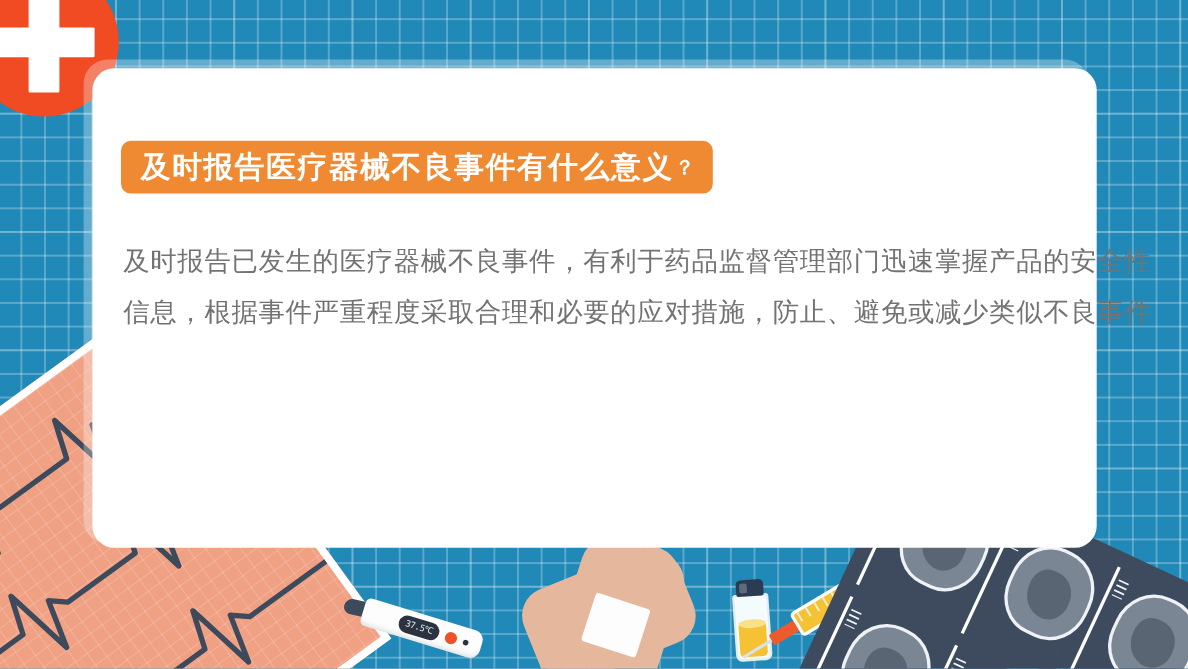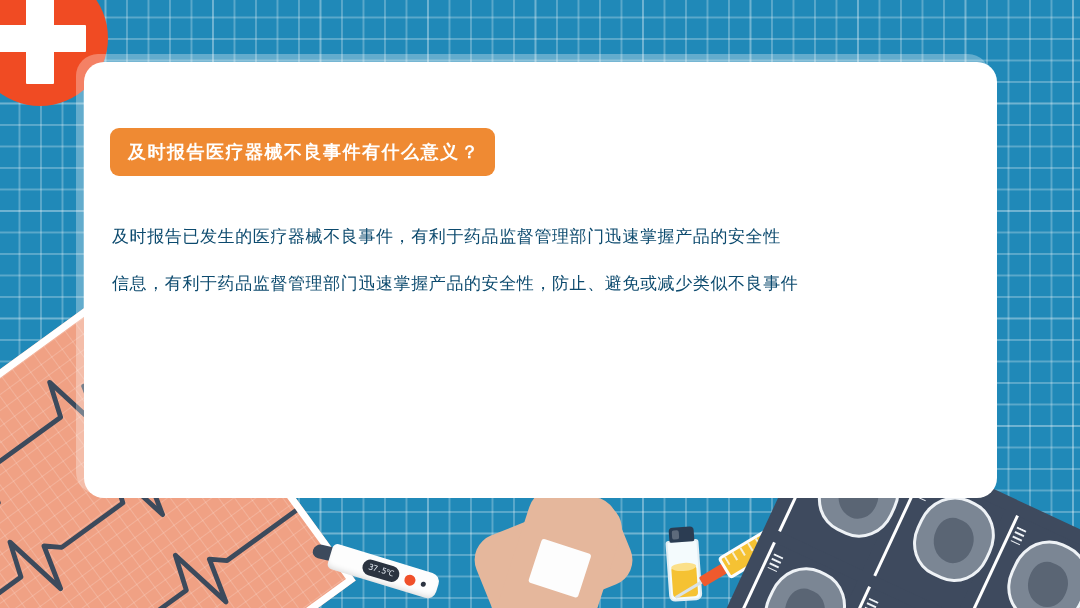--- a/index.html
+++ b/index.html
@@ -337,46 +337,45 @@
     height: 48px;
     padding: 0 16px 0 18px;
     background: #ef8a33;
     border-radius: 9px;
     display: flex;
     align-items: center;
     white-space: nowrap;
   }
   .title-text {
     color: #ffffff;
-    font-size: 18px;
+    font-size: 27px;
     font-weight: bold;
     letter-spacing: 1.5px;
     line-height: 1;
   }
   .title-qmark {
     color: #ffffff;
     font-size: 18px;
     font-weight: bold;
     margin-left: 1px;
     line-height: 1;
     align-self: center;
   }
 
   .body-text {
     position: absolute;
     left: 28px; top: 152px;
     width: 866px;
   }
   .body-line {
-    color: #0c4a6e;
-    font-size: 17px;
+    color: #737373;
+    font-size: 24px;
     line-height: 47px;
     letter-spacing: 0.6px;
     white-space: nowrap;
-    font-family: Liberation Mono, monospace;
   }
 </style>
 </head>
 <body>
 
 <div id="stage">
 
   <div class="bg-grid"></div>
   <div class="bg-grid-major"></div>
 
@@ -468,18 +467,18 @@
   <div class="card-glow"></div>
   <div class="card">
 
     <div class="title-pill">
       <span class="title-text">及时报告医疗器械不良事件有什么意义</span>
       <span class="title-qmark">？</span>
     </div>
 
     <div class="body-text">
       <div class="body-line">及时报告已发生的医疗器械不良事件，有利于药品监督管理部门迅速掌握产品的安全性</div>
-      <div class="body-line">信息，有利于药品监督管理部门迅速掌握产品的安全性，防止、避免或减少类似不良事件</div>
+      <div class="body-line">信息，根据事件严重程度采取合理和必要的应对措施，防止、避免或减少类似不良事件</div>
     </div>
 
   </div>
 
 </div>
 
 </body></html>

